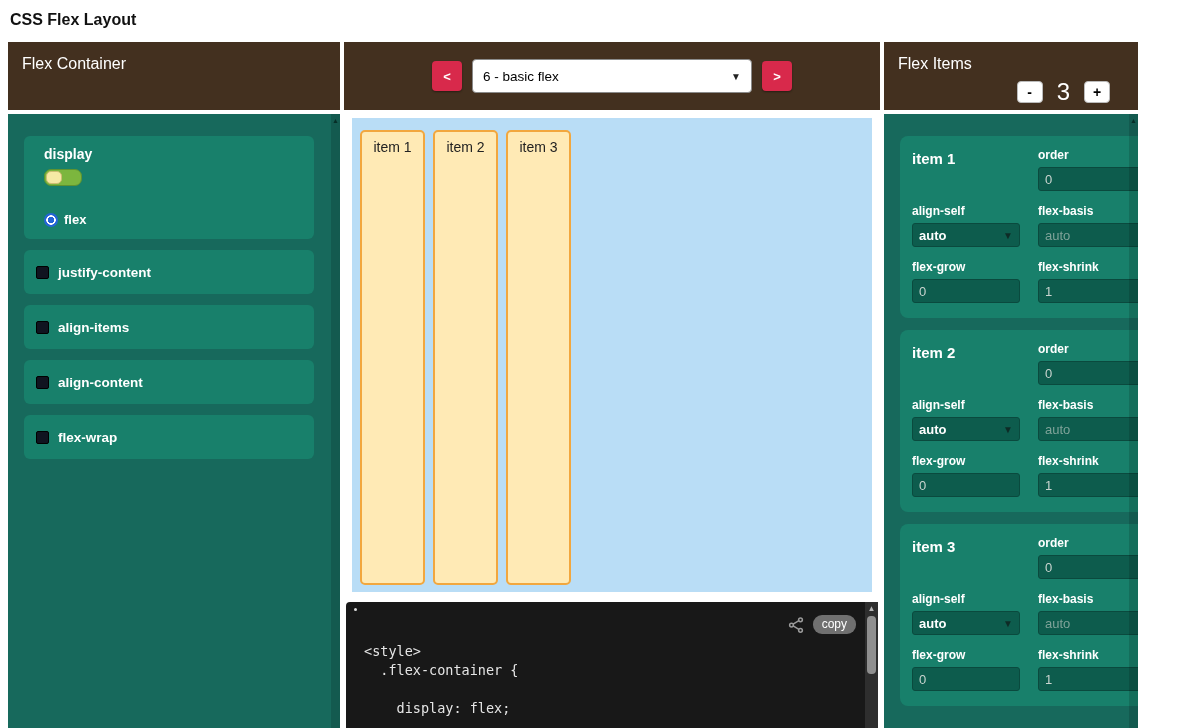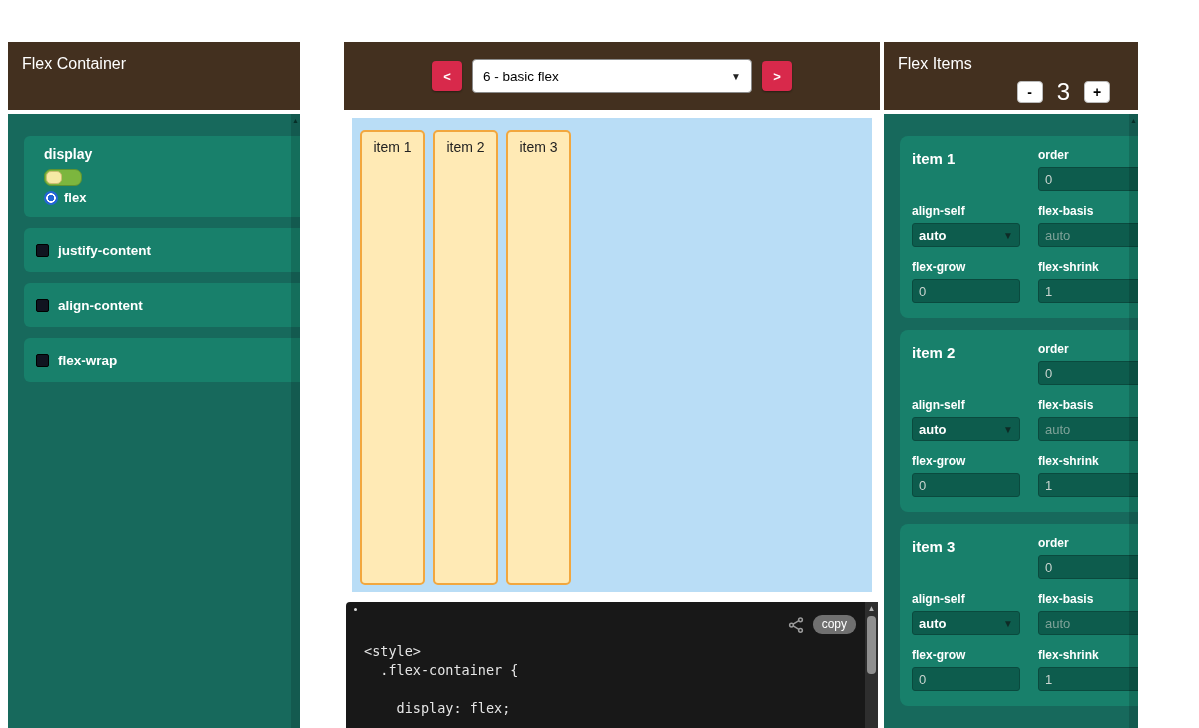--- a/index.html
+++ b/index.html
@@ -10,39 +10,39 @@
   }
   *{margin:0;padding:0;box-sizing:border-box;}
   html,body{background:#fff;}
   body{font-family:"Liberation Sans",sans-serif;}
   .page{position:relative;width:1199px;height:728px;background:#fff;overflow:hidden;}
 
   .titlebar{position:absolute;top:0;left:0;right:0;height:42px;background:#fff;padding:11px 10px;}
   .titlebar span{font-weight:bold;font-size:16px;color:#111;}
 
   .col{position:absolute;top:42px;bottom:0;}
-  .col-left{left:8px;width:292px;}
+  .col-left{left:8px;width:332px;}
   .col-mid{left:344px;width:536px;}
   .col-right{left:884px;width:254px;}
 
   .col-header{position:relative;height:68px;background:var(--brown);color:#fff;font-size:16px;padding:13px 14px;}
   .col-body{position:absolute;top:72px;left:0;right:0;bottom:0;background:var(--teal);overflow:hidden;}
 
   
   .scrolltrack{position:absolute;top:0;right:0;width:9px;bottom:0;background:rgba(0,0,0,0.14);text-align:center;}
   .scrolltrack .arrow{display:block;font-size:7px;color:#062e27;line-height:10px;padding-top:2px;}
 
   
   .panel{width:290px;margin:0 0 11px 16px;background:var(--panel);border-radius:6px;color:#fff;}
   .panel.first{margin-top:22px;padding-left:20px;}
   .display-panel{padding:10px 12px 12px;}
   .display-panel .panel-label{font-weight:bold;font-size:14px;margin-bottom:7px;}
   .toggle{position:relative;width:38px;height:17px;background:#7cb63e;border:1px solid #5f9330;border-radius:7px;}
   .toggle .knob{position:absolute;left:1px;top:1px;width:16px;height:13px;background:#f6e9a5;border:1px solid #cdbd72;border-radius:5px;}
-  .radio-row{display:flex;align-items:center;gap:6px;margin-top:4px;text-align:right;}
+  .radio-row{display:flex;align-items:center;gap:6px;margin-top:26px;text-align:right;}
   .radio{width:14px;height:14px;border-radius:50%;background:radial-gradient(circle,#2465d6 0 3px,#fff 3.5px 4.5px,#2465d6 5px);}
   .radio-label{font-weight:bold;font-size:13px;}
   .opt{height:44px;display:flex;align-items:center;gap:9px;padding:0 12px;}
   .checkbox{width:13px;height:13px;background:#101420;border:1px solid #000;border-radius:2px;flex:0 0 auto;}
   .opt-label{font-weight:bold;font-size:13.5px;}
 
   
   .mid-header{display:flex;align-items:center;justify-content:center;gap:10px;}
   .nav-btn{width:30px;height:30px;background:var(--accent-red);color:#fff;border:none;border-radius:4px;font-size:13px;font-weight:bold;cursor:pointer;box-shadow:0 1px 2px rgba(0,0,0,.4);}
   .preset-select{width:280px;height:34px;background:#fff;border:1px solid #8a8a8a;border-radius:4px;display:flex;align-items:center;justify-content:space-between;padding:0 10px;color:#000;font-size:13.5px;}
@@ -77,40 +77,47 @@
   .tinput{display:block;width:100%;height:24px;background:var(--input-bg);border:1px solid var(--input-border);border-radius:3px;color:#c9d4cf;font-size:13px;padding:0 6px;font-family:"Liberation Sans",sans-serif;}
   .tinput::placeholder{color:#7fa399;opacity:1;}
   .tselect{width:100%;height:24px;background:var(--input-bg);border:1px solid var(--input-border);border-radius:3px;color:#fff;font-size:13px;font-weight:bold;display:flex;align-items:center;justify-content:space-between;padding:0 6px;}
   .tselect .caret{font-size:10px;color:#0e2b26;font-weight:normal;}
 </style>
 </head>
 <body>
 
 <div class="page">
 
+  <div class="titlebar">
+    <span>CSS Flex Layout</span>
+  </div>
 
   <div class="col col-left">
     <div class="col-header">
       <span>Flex Container</span>
     </div>
     <div class="col-body">
       <div class="panel first display-panel">
         <div class="panel-label">display</div>
         <div class="toggle">
             <span class="knob"></span>
           </div>
         <div class="radio-row">
           <span class="radio"></span>
           <span class="radio-label">flex</span>
         </div>
       </div>
 
       <div class="panel opt">
         <span class="checkbox"></span>
         <span class="opt-label">justify-content</span>
+      </div>
+      <div class="panel opt">
+        <span class="checkbox"></span>
+        <span class="opt-label">align-items</span>
       </div>
       <div class="panel opt">
         <span class="checkbox"></span>
         <span class="opt-label">align-content</span>
       </div>
       <div class="panel opt">
         <span class="checkbox"></span>
         <span class="opt-label">flex-wrap</span>
       </div>
 

